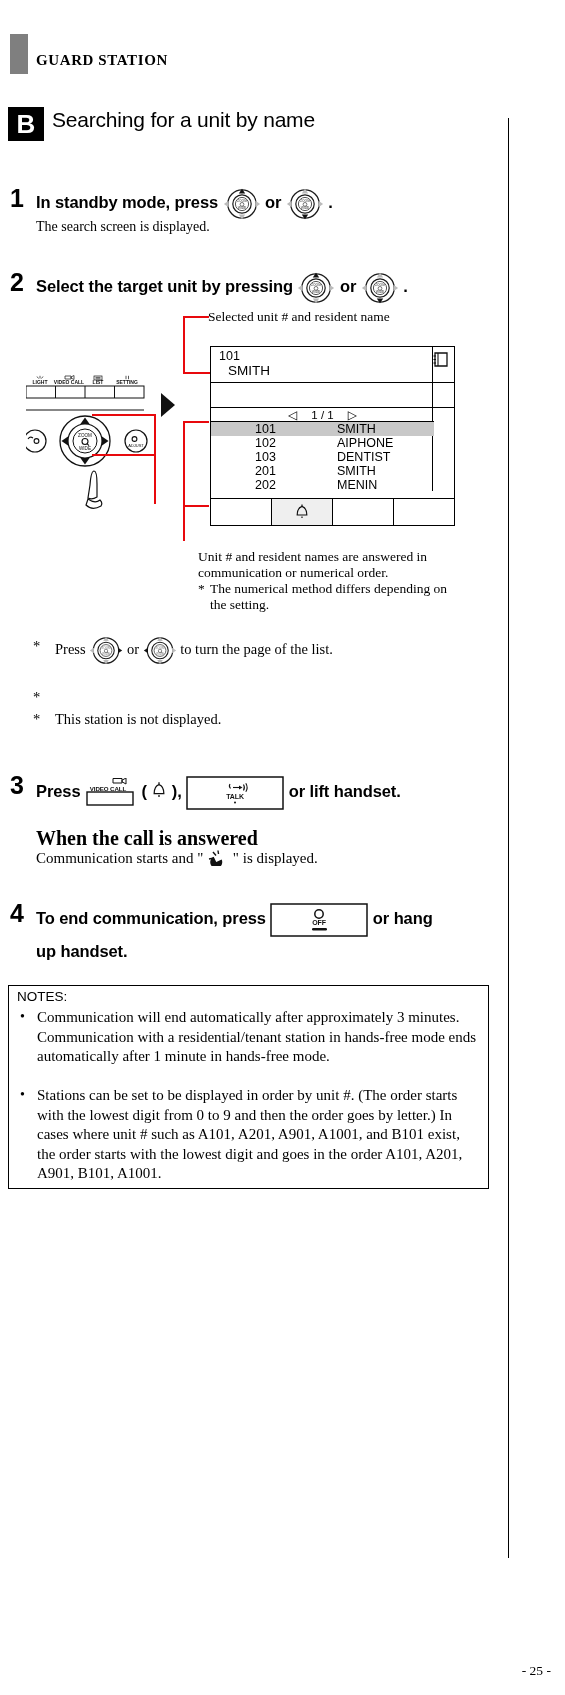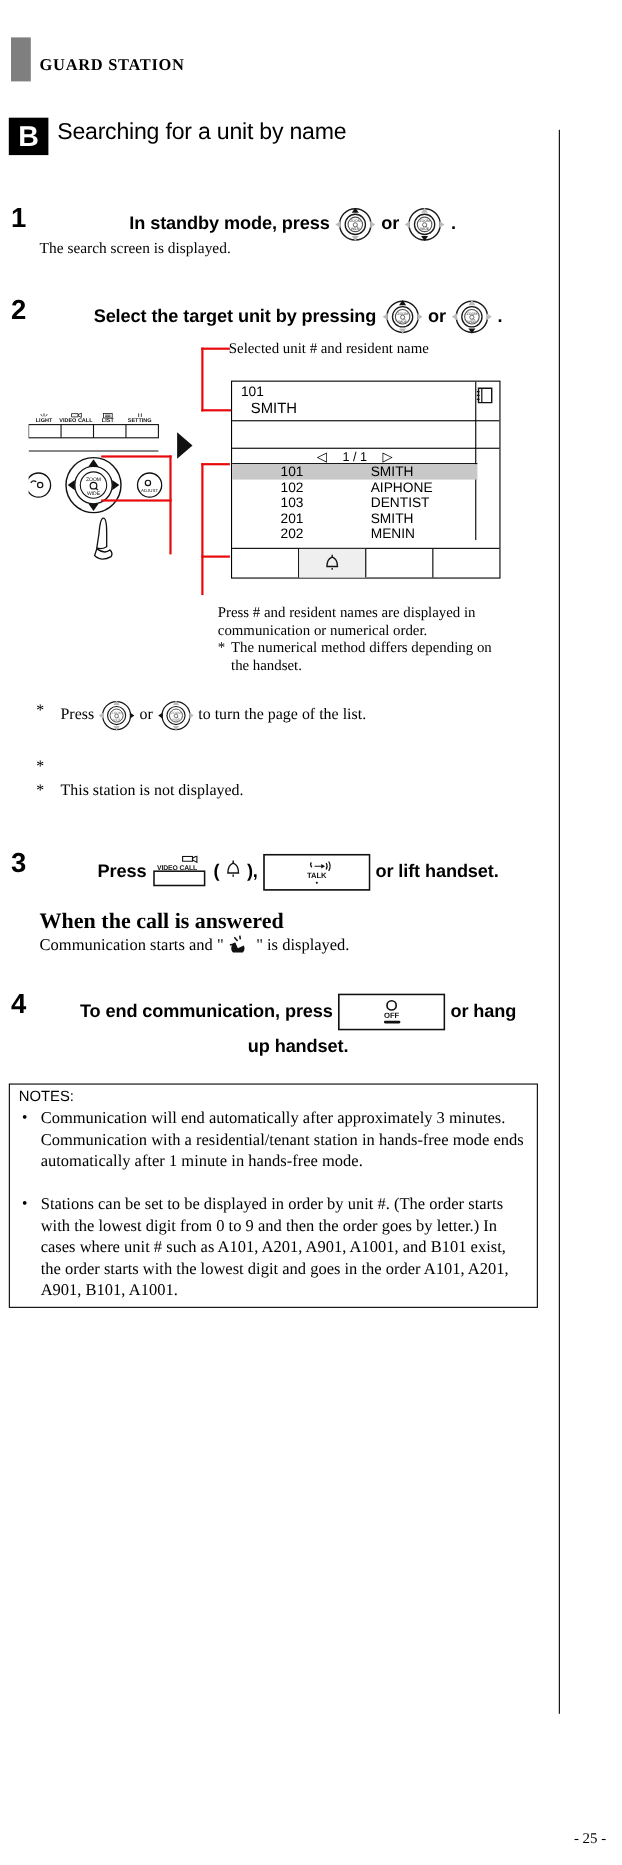--- a/index.html
+++ b/index.html
@@ -68,21 +68,20 @@
     font-size: 25px;
     line-height: 1;
   }
   .step-txt {
     position: absolute;
     font-family: "Liberation Sans", sans-serif;
     font-weight: bold;
     font-size: 16.5px;
     line-height: 24px;
     letter-spacing: -0.1px;
-    text-align: center;
   }
   .sub-txt {
     position: absolute;
     font-family: "Liberation Serif", serif;
     font-size: 14px;
     line-height: 17px;
   }
 
   
   .jog {
@@ -421,27 +420,27 @@
     <div class="sk"></div>
     <div class="sk"></div>
   </div>
 </div>
 
 <div class="red" style="left:183px; top:421px; width:26px; height:1.6px;"></div>
 <div class="red" style="left:183px; top:421px; width:1.6px; height:120px;"></div>
 <div class="red" style="left:183px; top:505px; width:26px; height:1.6px;"></div>
 
 <div class="anno" style="left:198px; top:549px; width:300px;">
-  <div>Press # and resident names are displayed in</div>
+  <div>Unit # and resident names are answered in</div>
   <div>communication or numerical order.</div>
   <div style="position:relative; padding-left:12px;">
     <span style="position:absolute; left:0;">*</span>
     <span>The numerical method differs depending on</span>
   </div>
-  <div style="padding-left:12px;">the handset.</div>
+  <div style="padding-left:12px;">the setting.</div>
 </div>
 
 <div class="ast-row" style="left:33px; top:636px; width:440px;">
   <span class="star">*</span>
   <span style="margin-left:22px;">Press</span>
   <span class="jog">
     <svg width="34" height="29" viewBox="0 0 38 32">
       <circle cx="19" cy="16" r="14.2" fill="none" stroke="#1a1a1a" stroke-width="1.3"></circle>
       <circle cx="19" cy="16" r="9.2" fill="none" stroke="#1a1a1a" stroke-width="1.2"></circle>
       <circle cx="19" cy="16" r="6.6" fill="none" stroke="#555" stroke-width="1"></circle>

